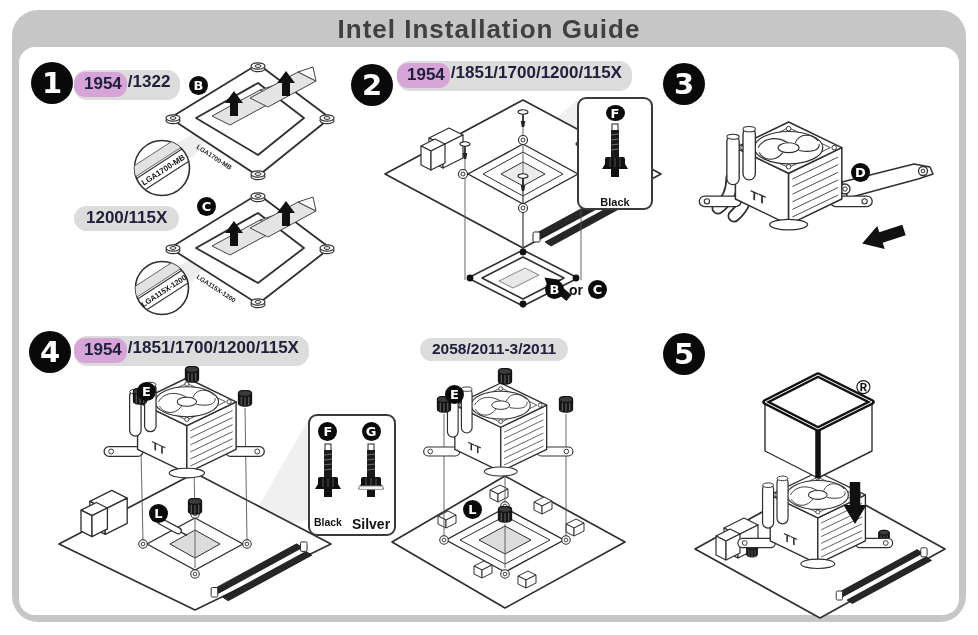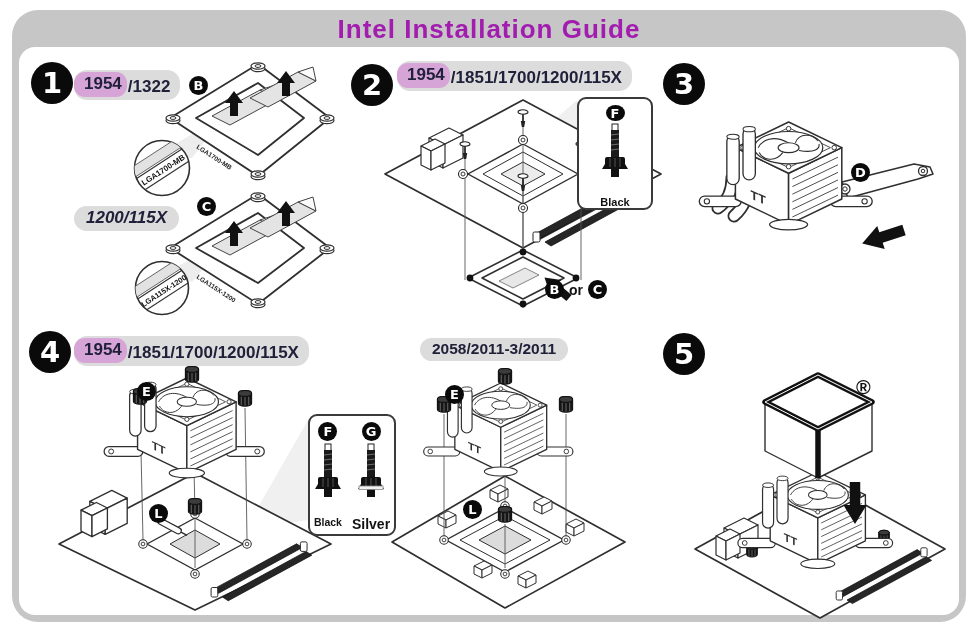--- a/index.html
+++ b/index.html
@@ -3,26 +3,26 @@
 <meta charset="utf-8">
 <style>
   html,body{margin:0;padding:0;background:#fff;}
   #page{position:relative;width:978px;height:635px;background:#fff;overflow:hidden;
         font-family:"Liberation Sans",sans-serif;}
   .card{position:absolute;left:12px;top:10px;width:954px;height:612px;
         background:#c6c6c6;border-radius:26px;}
   .card-inner{position:absolute;left:7px;top:37px;width:940px;height:568px;
         background:#ffffff;border-radius:16px;}
   .title{position:absolute;left:0;top:4px;width:100%;text-align:center;
-        color:#a21caf;font-size:26px;font-weight:bold;letter-spacing:1px;}
+        color:#404040;font-size:26px;font-weight:bold;letter-spacing:1px;}
   .stepnum{position:absolute;width:42px;height:42px;border-radius:50%;background:#0a0a0a;
         color:#fff;font-size:29px;font-weight:800;display:flex;align-items:center;
         justify-content:center;font-family:"DejaVu Sans",sans-serif;}
   .pill{position:absolute;background:#dcdcdc;border-radius:13px;color:#20203a;
-        font-weight:bold;font-size:17px;display:inline-flex;align-items:flex-end;
+        font-weight:bold;font-size:17px;display:inline-flex;align-items:flex-start;
         padding:2px 10px 3px 0;white-space:nowrap;}
   .pill.plain{padding:2px 12px 3px 12px;}
   .pill .hl{background:#d7a4d7;border-radius:11px;padding:2px 5px 3px 10px;margin-right:1px;}
   .badge{position:absolute;width:19px;height:19px;border-radius:50%;background:#0a0a0a;
         color:#fff;font-size:13px;font-weight:800;display:flex;align-items:center;
         justify-content:center;font-family:"DejaVu Sans",sans-serif;}
   .notegroup{position:absolute;display:flex;align-items:center;gap:5px;
         font-weight:bold;font-size:14px;color:#111;}
   .notegroup .badge{position:static;}
   .calloutbox{position:absolute;background:#fff;border:2px solid #3a3a3a;border-radius:9px;
@@ -166,21 +166,21 @@
     <g clip-path="url(#magclipA)">
       <g transform="translate(36,112) rotate(-33)">
         <rect x="-27" y="-17" width="54" height="10" fill="#e2e2e2" stroke="#555" stroke-width="0.8"></rect>
         <line x1="-27" y1="-5" x2="27" y2="-5" stroke="#333" stroke-width="1.2"></line>
         <line x1="-27" y1="9" x2="27" y2="9" stroke="#333" stroke-width="1.2"></line>
         <text x="0" y="5" font-size="8" font-weight="bold" fill="#111" text-anchor="middle">LGA1700-MB</text>
       </g>
     </g>
   </svg>
 
-  <div class="pill plain" style="left:74px;top:206px;font-style:italic;">1200/115X</div>
+  <div class="pill plain" style="left:74px;top:206px;">1200/115X</div>
   <div class="badge" style="left:197px;top:197px;">C</div>
 
   <svg style="left:126px;top:188px;" width="216" height="132" viewBox="0 0 216 132">
     <defs>
         <clipPath id="magclipB">
           <circle cx="36" cy="100" r="26.5"></circle>
         </clipPath>
       </defs>
     <polygon points="36,86 100,54 66,94" fill="#ededed"></polygon>
     <g stroke="#2f2f2f" stroke-width="1.8" stroke-linejoin="round" fill="#fff">

